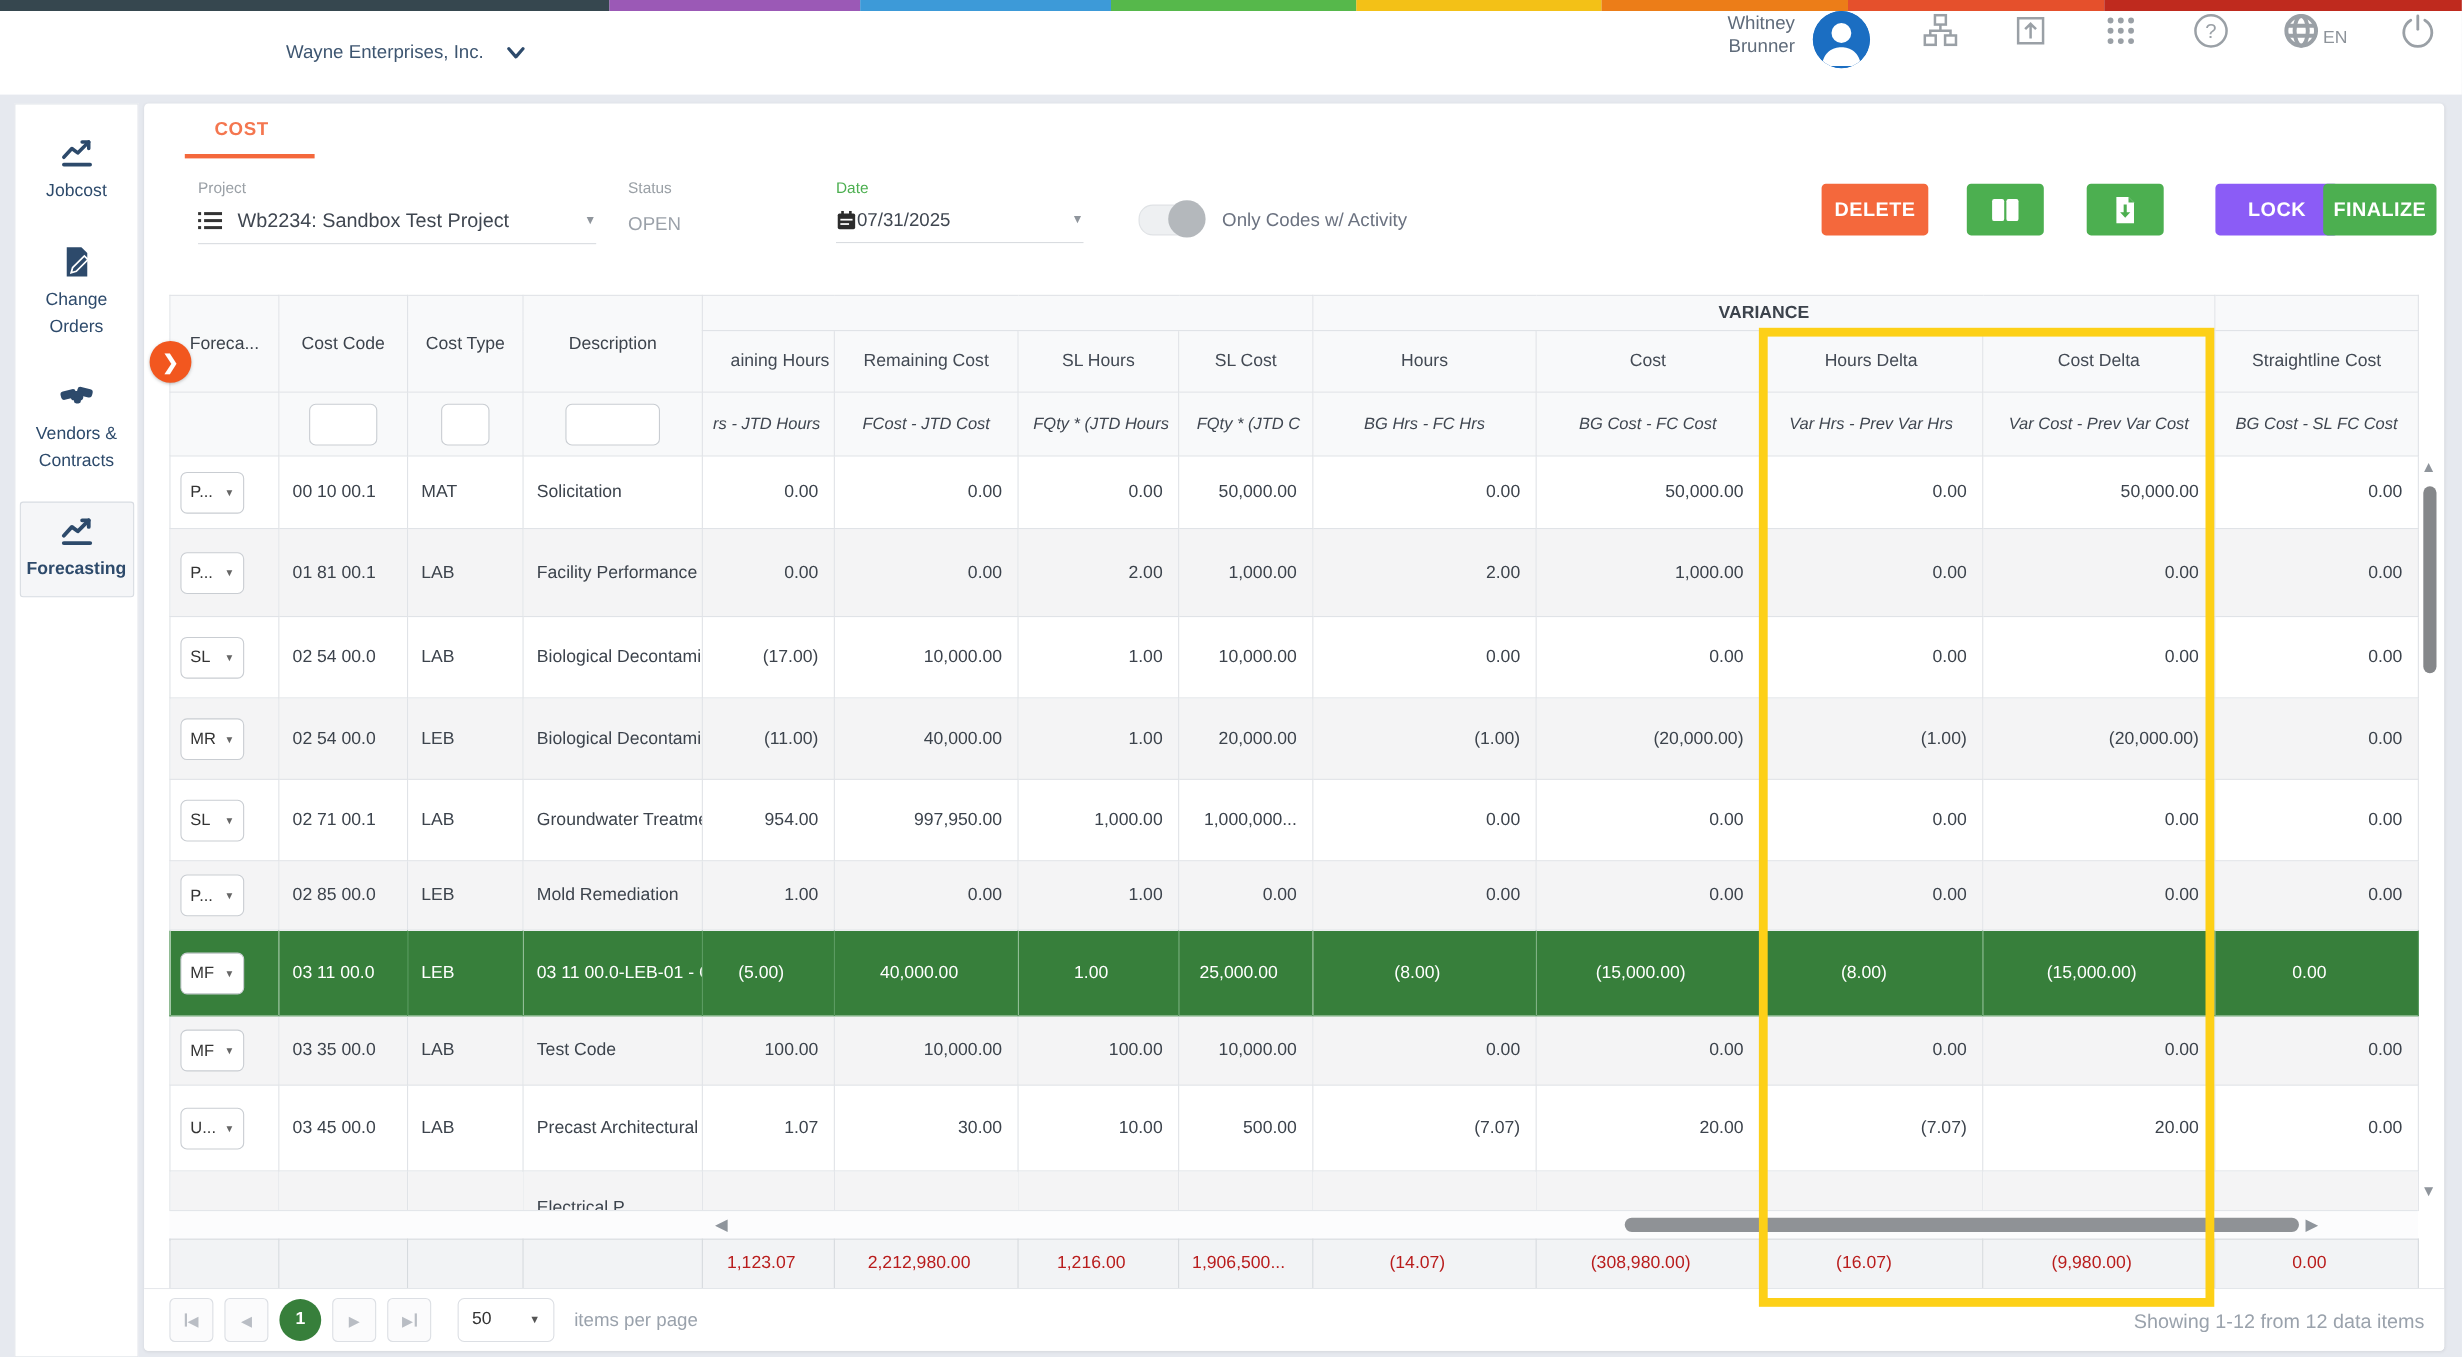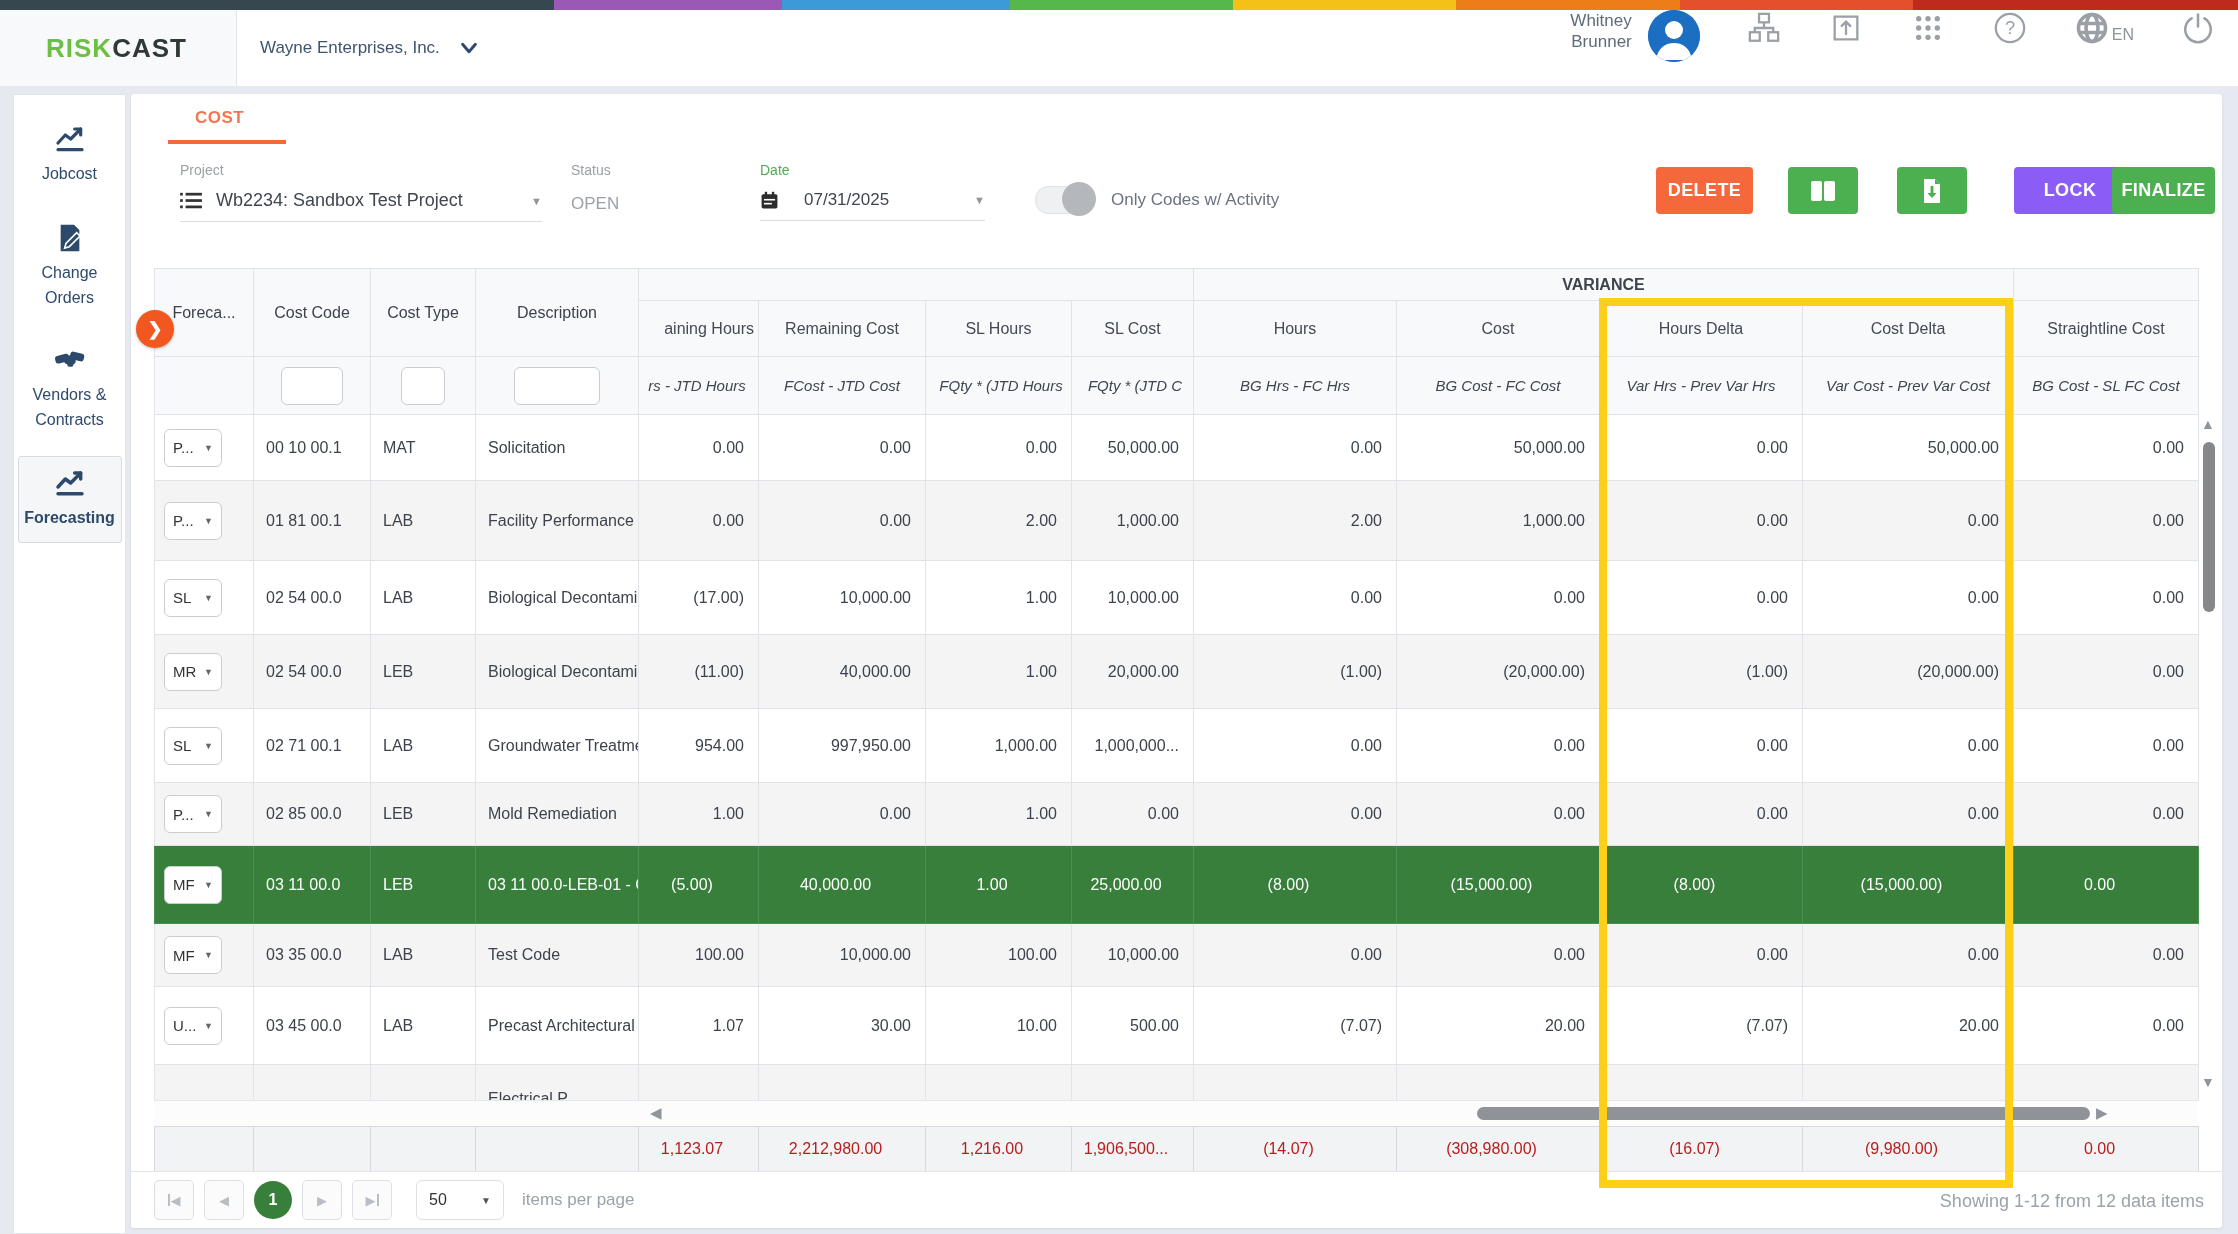--- a/index.html
+++ b/index.html
@@ -39,21 +39,21 @@
   
   .filterbar{position:absolute;left:0;top:52px;width:2091px;height:118px;}
   .flabel{font-size:14px;color:#9aa0a6;}
   .flabel.green{color:#4caf50;}
   .proj{position:absolute;left:49px;top:16px;}
   .proj .ctrl{margin-top:12px;width:362px;border-bottom:1px solid #d9dce0;display:flex;align-items:center;gap:14px;padding-bottom:10px;}
   .proj .val{font-size:18px;color:#3f4650;flex:1;}
   .stat{position:absolute;left:440px;top:16px;}
   .stat .val{margin-top:16px;font-size:17px;color:#9ba1a9;}
   .datef{position:absolute;left:629px;top:16px;}
-  .datef .ctrl{margin-top:12px;width:225px;border-bottom:1px solid #d9dce0;display:flex;align-items:center;gap:25px;padding-bottom:10px;}
+  .datef .ctrl{margin-top:12px;width:225px;border-bottom:1px solid #d9dce0;display:flex;align-items:center;gap:0;padding-bottom:10px;}
   .datef .val{font-size:17px;color:#3f4650;flex:1;}
   .fcaret{font-size:11px;color:#8f959c;font-style:normal;}
   .toggle-wrap{position:absolute;left:904px;top:40px;display:flex;align-items:center;gap:16px;}
   .toggle{width:58px;height:26px;border-radius:13px;background:#eef0f2;border:1px solid #dfe2e5;position:relative;cursor:pointer;}
   .toggle .knob{position:absolute;right:-2px;top:-5px;width:34px;height:34px;border-radius:50%;background:#b4b8bc;}
   .toggle-label{font-size:17px;color:#6b7280;}
   .btn{position:absolute;top:21px;height:47px;border-radius:4px;border:none;color:#fff;font-weight:bold;
     font-size:18px;font-family:"Liberation Sans",sans-serif;letter-spacing:.4px;cursor:pointer;
     display:flex;align-items:center;justify-content:center;}
   .btn.del{left:1525px;width:97px;background:#f4683c;}
@@ -132,25 +132,20 @@
     <div style="background: rgb(155, 89, 182); width: 228px;"></div>
     <div style="background: rgb(61, 154, 216); width: 228px;"></div>
     <div style="background: rgb(86, 184, 75); width: 223px;"></div>
     <div style="background: rgb(243, 193, 23); width: 223px;"></div>
     <div style="background: rgb(236, 125, 24); width: 224px;"></div>
     <div style="background: rgb(229, 80, 44); width: 233px;"></div>
     <div style="background: rgb(191, 42, 30); width: 325px;"></div>
   </div>
 
 <div class="topbar">
-  <div class="logo-zone">
-    <div class="logo">
-      <span class="risk">RISK</span><span class="cast">CAST</span>
-    </div>
-  </div>
   <div class="company">
     <span>Wayne Enterprises, Inc.</span>
     <svg width="22" height="22" viewBox="0 0 24 24">
       <polyline points="5,8 12,16 19,8" fill="none" stroke="#2d4a6b" stroke-width="3.2" stroke-linecap="round" stroke-linejoin="round"></polyline>
     </svg>
   </div>
   <div class="topright">
     <div class="username">
       <div>Whitney</div>
       <div>Brunner</div>

